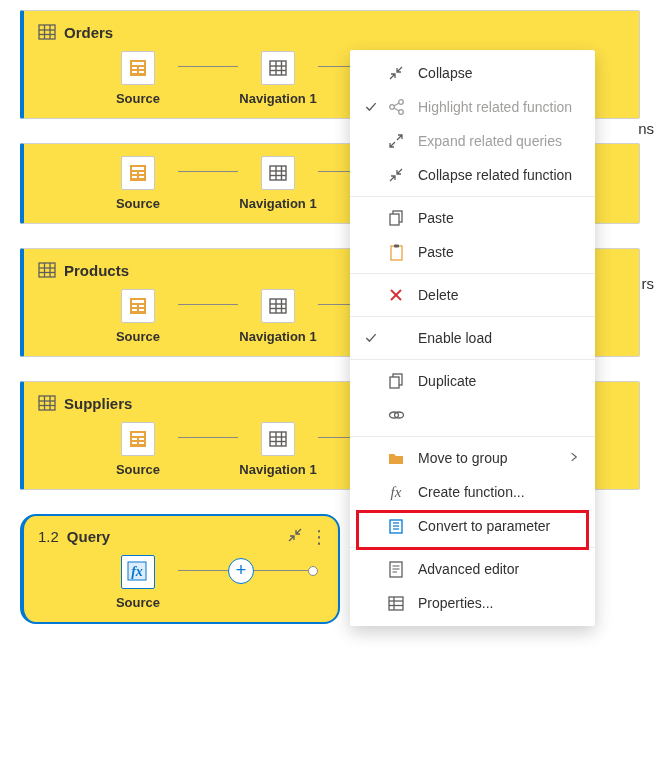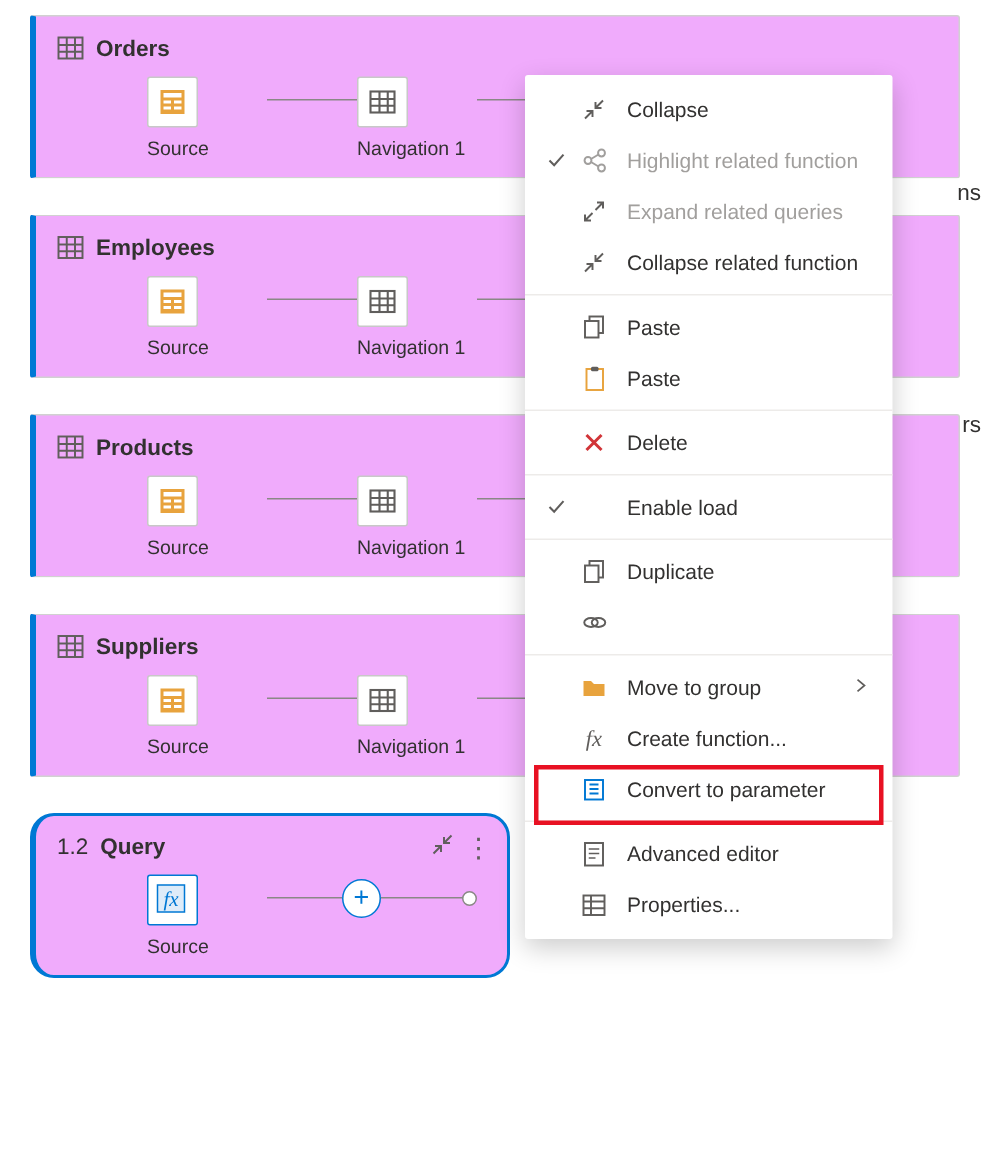--- a/index.html
+++ b/index.html
@@ -19,21 +19,21 @@
   .canvas {
     padding: 10px 20px;
   }
 
   .query-card {
     border: 1px solid #d1d1d1;
     border-left: 4px solid #0078d4;
     border-radius: 2px;
     margin-bottom: 24px;
     padding: 12px 14px 12px 14px;
-    background: #f0abfc;
+    background: #fde047;
     position: relative;
     width: 620px;
   }
 
   .query-card.selected {
     border: 2px solid #0078d4;
     border-left: 4px solid #0078d4;
   }
 
   .card-header {
@@ -56,21 +56,23 @@
 
   .steps-row {
     display: flex;
     align-items: center;
     padding-left: 60px;
   }
 
   .step {
     display: flex;
     flex-direction: column;
+    align-items: center;
     width: 80px;
+    font-weight: bold;
   }
 
   .step-icon-box {
     width: 34px;
     height: 34px;
     border: 1px solid #c8c8c8;
     border-radius: 2px;
     display: flex;
     align-items: center;
     justify-content: center;
@@ -327,26 +329,20 @@
               <use href="#i-navtbl"></use>
             </svg>
           </div>
         <div class="step-label">Navigation 1</div>
       </div>
       <div class="connector long"></div>
     </div>
   </div>
 
   <div class="query-card">
-    <div class="card-header">
-      <span class="ic"><svg viewBox="0 0 18 18">
-            <use href="#i-table"></use>
-          </svg></span>
-      <span>Employees</span>
-    </div>
     <div class="steps-row">
       <div class="step">
         <div class="step-icon-box">
             <svg width="20" height="20">
               <use href="#i-dbsrc"></use>
             </svg>
           </div>
         <div class="step-label">Source</div>
       </div>
       <div class="connector"></div>

